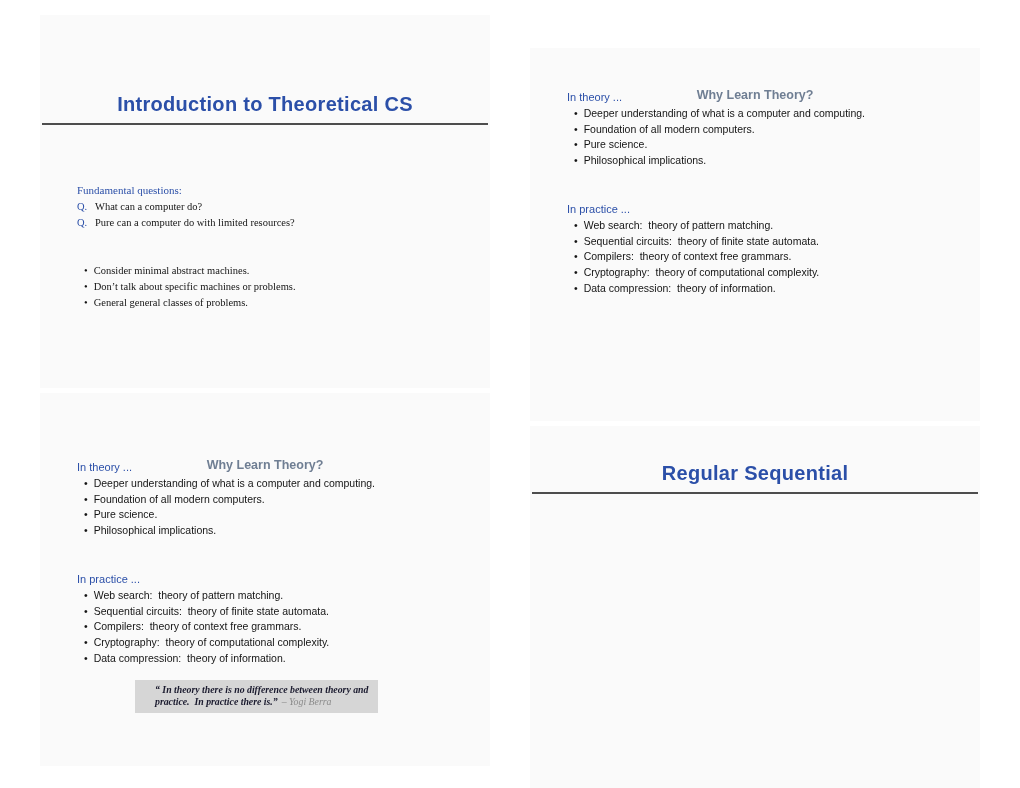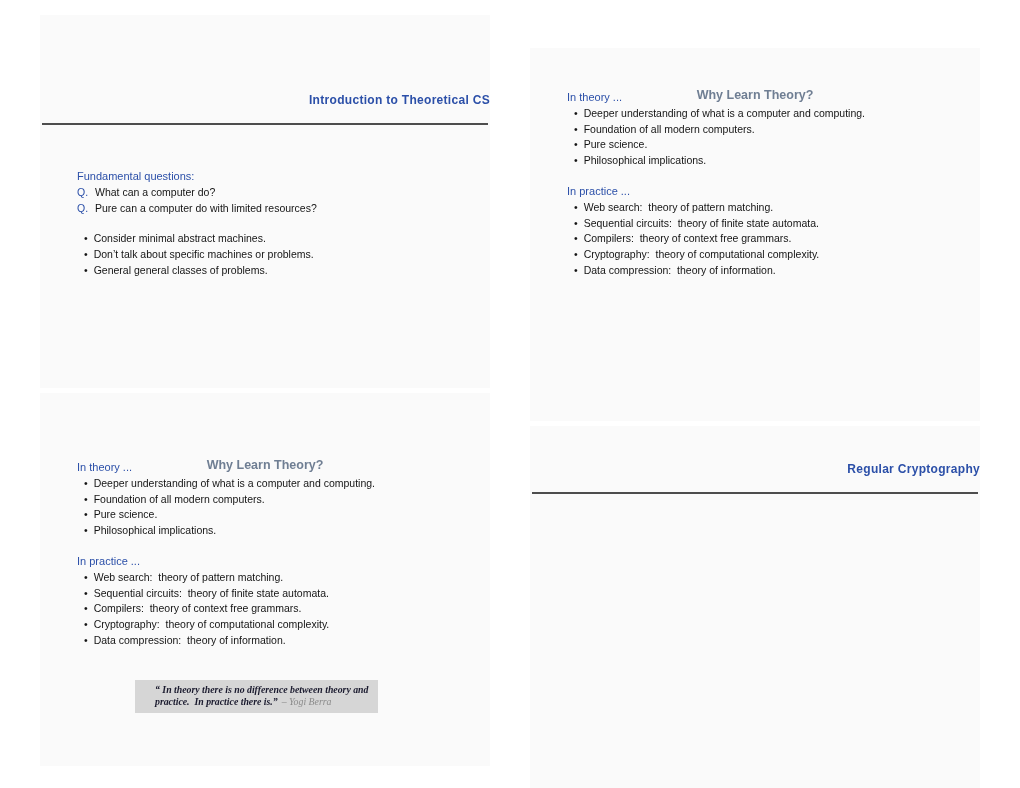--- a/index.html
+++ b/index.html
@@ -20,22 +20,22 @@
     width: 450px; height: 373px;
     background: var(--slide-bg, #fafafa);
   }
   #slide-intro        { left: 40px;  top: 15px;  }
   #slide-why-top      { left: 530px; top: 48px;  }
   #slide-why-bottom   { left: 40px;  top: 393px; }
   #slide-regex        { left: 530px; top: 426px; }
 
   .deck-title {
     position: absolute; left: 0; width: 100%;
-    text-align: right;
-    font-size: 12px; font-weight: 600;
+    text-align: center;
+    font-size: 20px; font-weight: 600;
     letter-spacing: 0.3px;
     color: var(--title-blue, #2b4fa8);
   }
   #slide-intro .deck-title { top: 78px; }
   #slide-regex .deck-title { top: 36px; }
 
   .title-rule {
     position: absolute; left: 2px; right: 2px; height: 2px;
     background: var(--rule-color, #4d4d4d);
   }
@@ -49,25 +49,25 @@
     color: var(--header-slate, #6f7e93);
     margin-top: 28px;
   }
   #slide-why-top .slide-header    { top: 12px; }
   #slide-why-bottom .slide-header { top: 37px; }
 
   .body {
     position: absolute; left: 37px; right: 14px;
     font-size: 10.5px;
   }
-  #slide-intro .body      { top: 154px; }
+  #slide-intro .body      { top: 168px; font-family: Liberation Serif, serif; }
   #slide-why-top .body    { top: 42px;  }
   #slide-why-bottom .body { top: 67px;  }
 
-  .sec + .sec { margin-top: 15px; }
+  .sec + .sec { margin-top: 33px; }
   .sec-heading {
     color: var(--title-blue, #2b4fa8);
     font-size: 11px;
     line-height: 15.8px;
     white-space: pre-wrap;
   }
   .line { line-height: 15.8px; display: flex; align-items: flex-start; }
   .line .txt { white-space: pre-wrap; }
 
   .q-prefix {
@@ -212,17 +212,17 @@
             <span class="txt">Data compression:  theory of information.</span>
           </div>
       </div>
     </div>
     <div class="quote-box">
       <span class="quote-text">“ In theory there is no difference between theory and practice.  In practice there is.”</span><span class="quote-attr">– Yogi Berra</span>
     </div>
   </section>
 
   <section class="slide" id="slide-regex">
-    <div class="deck-title">Regular Cryptography</div>
+    <div class="deck-title">Regular Sequential</div>
     <div class="title-rule"></div>
   </section>
 
 </div>
 
 </body></html>

